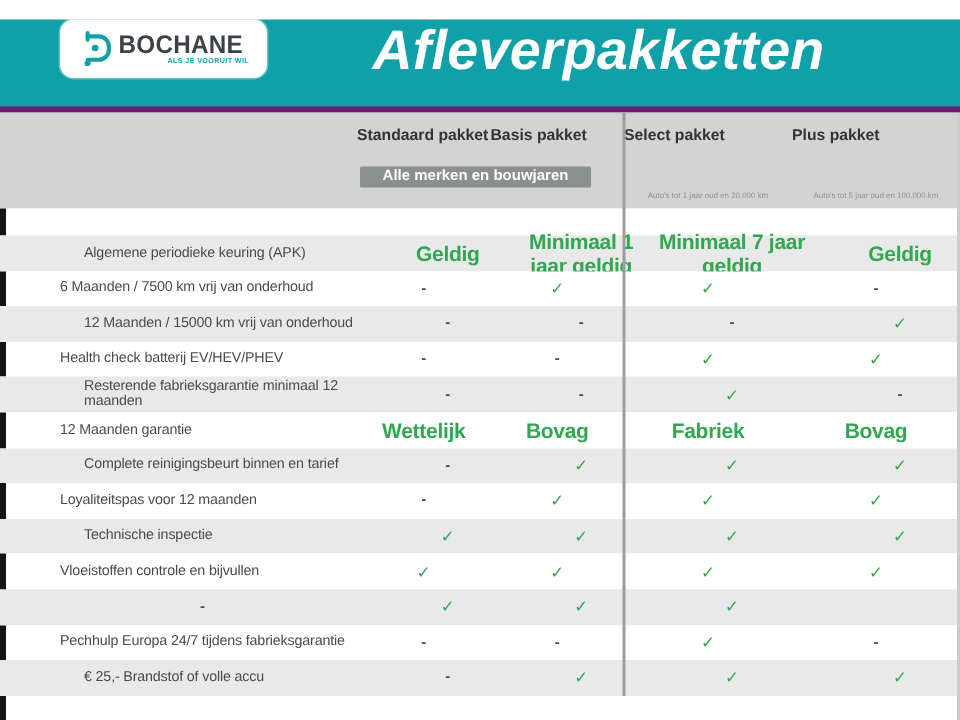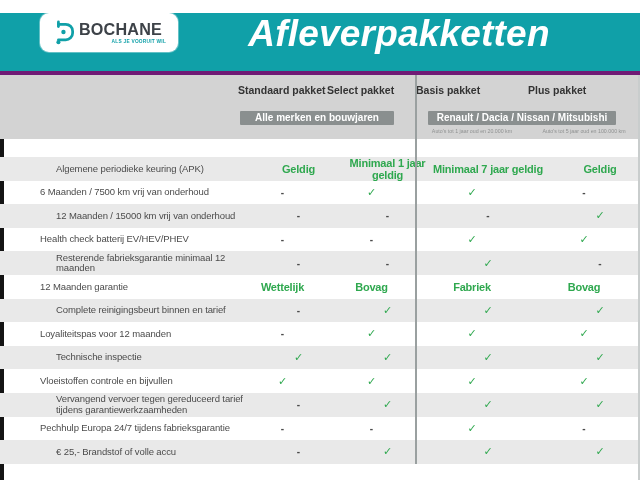--- a/index.html
+++ b/index.html
@@ -59,21 +59,21 @@
   .trow.shaded{background:#e9e9e9;padding-left:16px;}
   .trow.plain{background:#ffffff;}
   .cell{overflow:hidden;}
   .cell.label{
     font-size:9.5px;color:#4b4b4b;padding-left:40px;line-height:1.1;
     letter-spacing:-0.1px;
   }
   .cell.val{text-align:center;}
   .cell.val.check{color:#2fa84f;font-size:11px;}
   .cell.val.dash{color:#4b4b4b;font-size:10px;font-weight:bold;}
-  .cell.val.gtext{color:#2fa84f;font-size:11px;font-weight:bold;letter-spacing:-0.2px;}
+  .cell.val.gtext{color:#2fa84f;font-size:14px;font-weight:bold;letter-spacing:-0.2px;}
   .v-divider{
     position:absolute;left:415px;top:0;height:389px;width:1.5px;background:#9aa0a0;
   }
   .bottom-filler{height:16px;background:#ffffff;position:relative;}
 </style>
 </head>
 <body>
 
 <div class="page">
   <div class="topstrip"></div>
@@ -92,28 +92,27 @@
       </div>
     </div>
     <h1 class="title">Afleverpakketten</h1>
   </header>
 
   <div class="table">
     <div class="thead">
       <div class="grid">
         <div></div>
         <div class="col-head">Standaard pakket</div>
+        <div class="col-head">Basis pakket</div>
         <div class="col-head">Select pakket</div>
-        <div class="col-head">Basis pakket</div>
         <div class="col-head">Plus pakket</div>
       </div>
       <div class="grid badges-row">
         <div></div>
         <div class="badge badge-left">Alle merken en bouwjaren</div>
-        <div class="badge badge-right">Renault / Dacia / Nissan / Mitsubishi</div>
       </div>
       <div class="grid subnotes-row">
         <div></div>
         <div></div>
         <div></div>
         <div class="subnote subnote-select">Auto's tot 1 jaar oud en 20.000 km</div>
         <div class="subnote subnote-plus">Auto's tot 5 jaar oud en 100.000 km</div>
       </div>
       <div class="grid total-row">
         <div class="total-label">Totaalprijs</div>
@@ -201,21 +200,20 @@
 
   <div class="grid trow plain">
     <div class="cell label">Vloeistoffen controle en bijvullen</div>
     <div class="cell val check">✓</div>
     <div class="cell val check">✓</div>
     <div class="cell val check">✓</div>
     <div class="cell val check">✓</div>
   </div>
 
   <div class="grid trow shaded">
-    <div class="cell label">Vervangend vervoer tegen gereduceerd tarief tijdens garantiewerkzaamheden</div>
     <div class="cell val dash">-</div>
     <div class="cell val check">✓</div>
     <div class="cell val check">✓</div>
     <div class="cell val check">✓</div>
   </div>
 
   <div class="grid trow plain">
     <div class="cell label">Pechhulp Europa 24/7 tijdens fabrieksgarantie</div>
     <div class="cell val dash">-</div>
     <div class="cell val dash">-</div>

